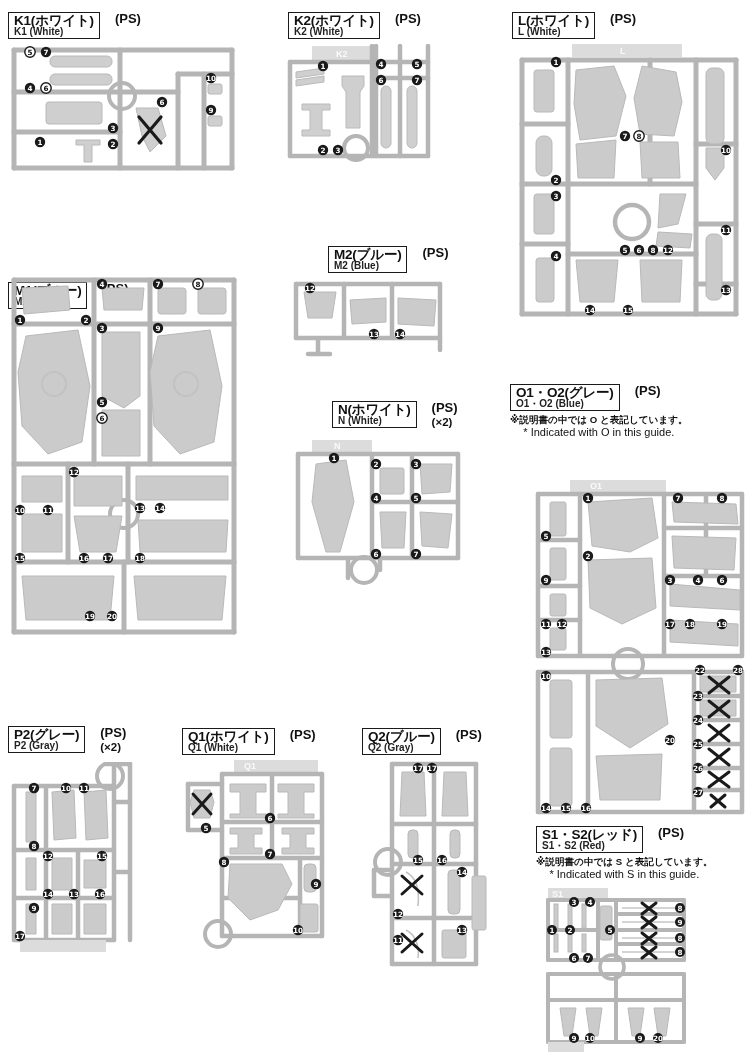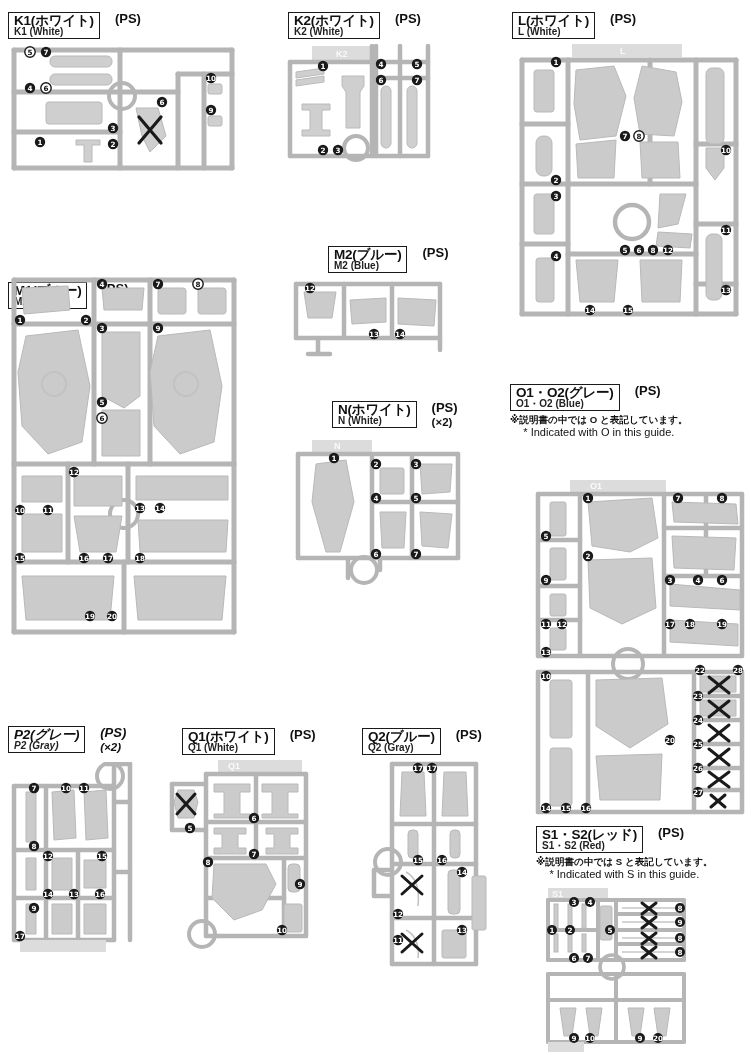--- a/index.html
+++ b/index.html
@@ -625,21 +625,21 @@
         <circle cx="56" cy="328" r="5.2" fill="#1a1a1a"></circle>
           <text class="badge-t" x="56" y="328.3" fill="#fff">15</text>
         <circle cx="76" cy="328" r="5.2" fill="#1a1a1a"></circle>
           <text class="badge-t" x="76" y="328.3" fill="#fff">16</text>
         <circle cx="36" cy="196" r="5.2" fill="#1a1a1a"></circle>
           <text class="badge-t" x="36" y="196.3" fill="#fff">10</text>
       </g>
     </svg>
   </div>
 
-  <div class="group" style="left:8px;top:726px;font-style:italic;">
+  <div class="group" style="left:8px;top:726px;">
     <div class="label-row">
       <div class="name-box">
         <span class="jp">P2(グレー)</span>
         <span class="en">P2 (Gray)</span>
       </div>
       <div class="mat-col">
         <span class="mat">(PS)</span>
         <span class="qty">(×2)</span>
       </div>
     </div>
@@ -704,21 +704,21 @@
     <div class="label-row">
       <div class="name-box">
         <span class="jp">Q1(ホワイト)</span>
         <span class="en">Q1 (White)</span>
       </div>
       <div class="mat-col">
         <span class="mat">(PS)</span>
       </div>
     </div>
   </div>
-  <div class="sprue" style="left:166px;top:758px;">
+  <div class="sprue" style="left:182px;top:758px;">
     <svg width="175" height="215" viewBox="0 0 175 215">
       <rect x="52" y="2" width="84" height="12" fill="#dcdcdc"></rect>
       <text class="wm" x="62" y="11" fill="#f2f2f2">Q1</text>
       <g fill="none" stroke="#b5b5b5" stroke-width="4.5" stroke-linecap="round">
         <path d="M40 16 L40 178"></path>
           <path d="M40 16 L140 16"></path>
         <path d="M140 16 L140 178"></path>
           <path d="M40 178 L140 178"></path>
         <path d="M40 64 L140 64"></path>
           <path d="M40 100 L140 100"></path>

